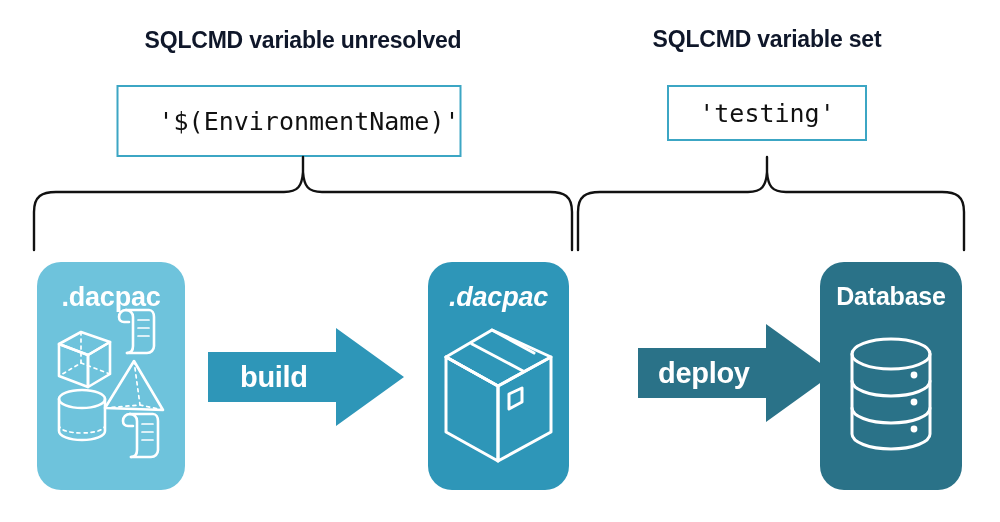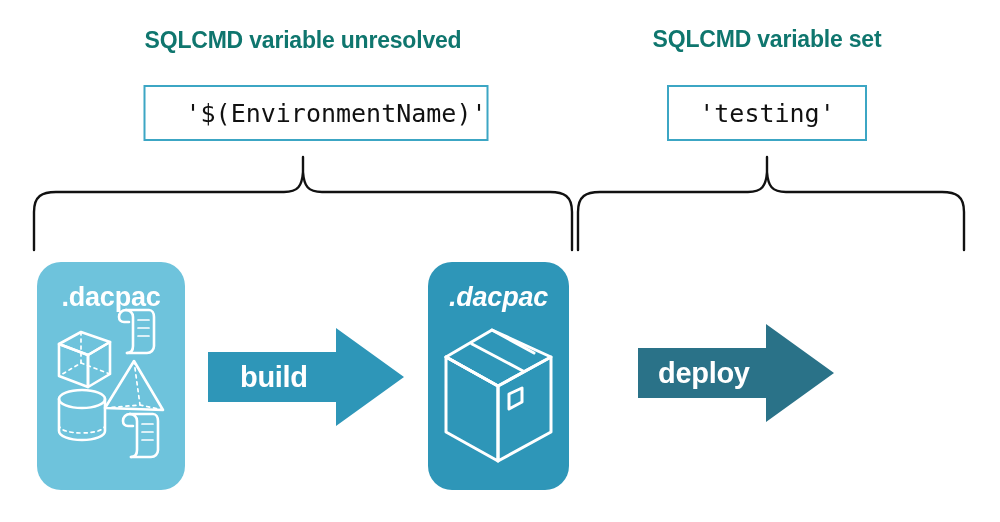--- a/index.html
+++ b/index.html
@@ -22,21 +22,21 @@
     width: 1000px;
     height: 522px;
   }
 
   
   .heading {
     position: absolute;
     font-family: "Liberation Sans", sans-serif;
     font-weight: bold;
     font-size: 23px;
-    color: #0f766e;
+    color: #0f172a;
     letter-spacing: -0.2px;
     white-space: nowrap;
     text-align: right;
     transform: translateX(-50%);
   }
   #heading-left  { left: 303px; top: 27px; }
   #heading-right { left: 767px; top: 26px; }
 
   
   .varbox {
@@ -49,21 +49,21 @@
     justify-content: center;
     transform: translateX(-50%);
   }
   .varbox span {
     font-family: "DejaVu Sans Mono", "Liberation Mono", monospace;
     font-size: 25px;
     color: #111111;
     letter-spacing: 0px;
     white-space: nowrap;
   }
-  #varbox-left  { left: 316px; top: 85px; width: 345px; height: 56px; padding-left: 40px; }
+  #varbox-left  { left: 289px; top: 85px; width: 345px; height: 72px; padding-left: 40px; }
   #varbox-right { left: 767px; top: 85px; width: 200px; height: 56px; }
 
   
   .brace-svg {
     position: absolute;
     left: 0;
     top: 0;
     width: 1000px;
     height: 522px;
     pointer-events: none;
@@ -234,14 +234,32 @@
     <div class="card-label">.dacpac</div>
   </div>
 
   <div class="arrow" id="arrow-deploy">
     <svg viewBox="0 0 196 98" width="196" height="98">
       <path d="M0,24 L128,24 L128,0 L196,49 L128,98 L128,74 L0,74 Z" fill="#2A7288"></path>
     </svg>
     <div class="arrow-label">deploy</div>
   </div>
 
+  <div class="card" id="card-database">
+    <svg class="card-art" viewBox="0 0 142 228">
+      <g fill="none" stroke="#ffffff" stroke-width="3" stroke-linejoin="round" stroke-linecap="round">
+        <g>
+          <ellipse cx="71" cy="92" rx="39" ry="15"></ellipse>
+          <path d="M32,92 L32,172 C32,180 49,187 71,187 C93,187 110,180 110,172 L110,92"></path>
+          <path d="M32,119 C32,127 49,134 71,134 C93,134 110,127 110,119"></path>
+          <path d="M32,146 C32,154 49,161 71,161 C93,161 110,154 110,146"></path>
+        </g>
+        <g fill="#ffffff" stroke="none">
+          <circle cx="94" cy="113" r="3.4"></circle>
+          <circle cx="94" cy="140" r="3.4"></circle>
+          <circle cx="94" cy="167" r="3.4"></circle>
+        </g>
+      </g>
+    </svg>
+    <div class="card-label">Database</div>
+  </div>
 
 </div>
 
 </body></html>

